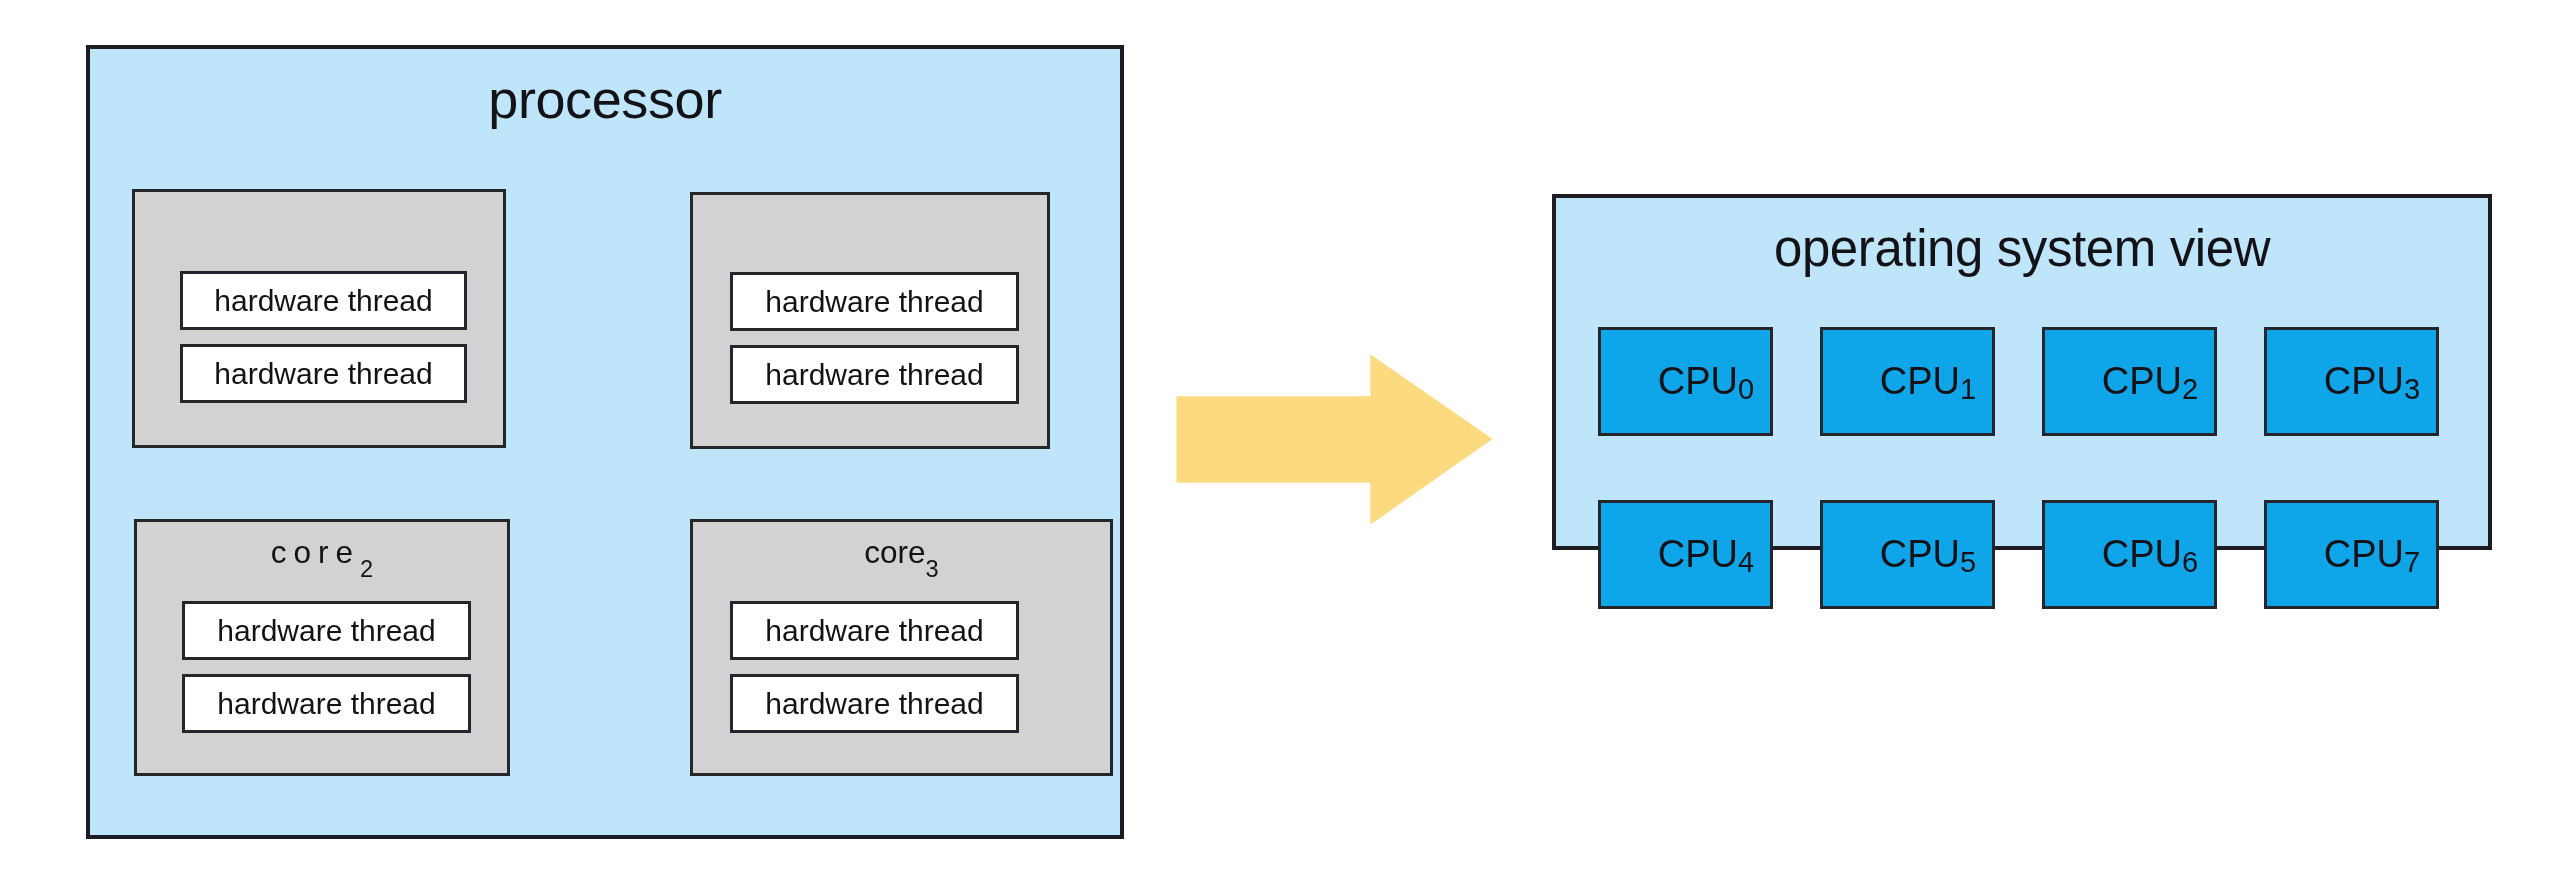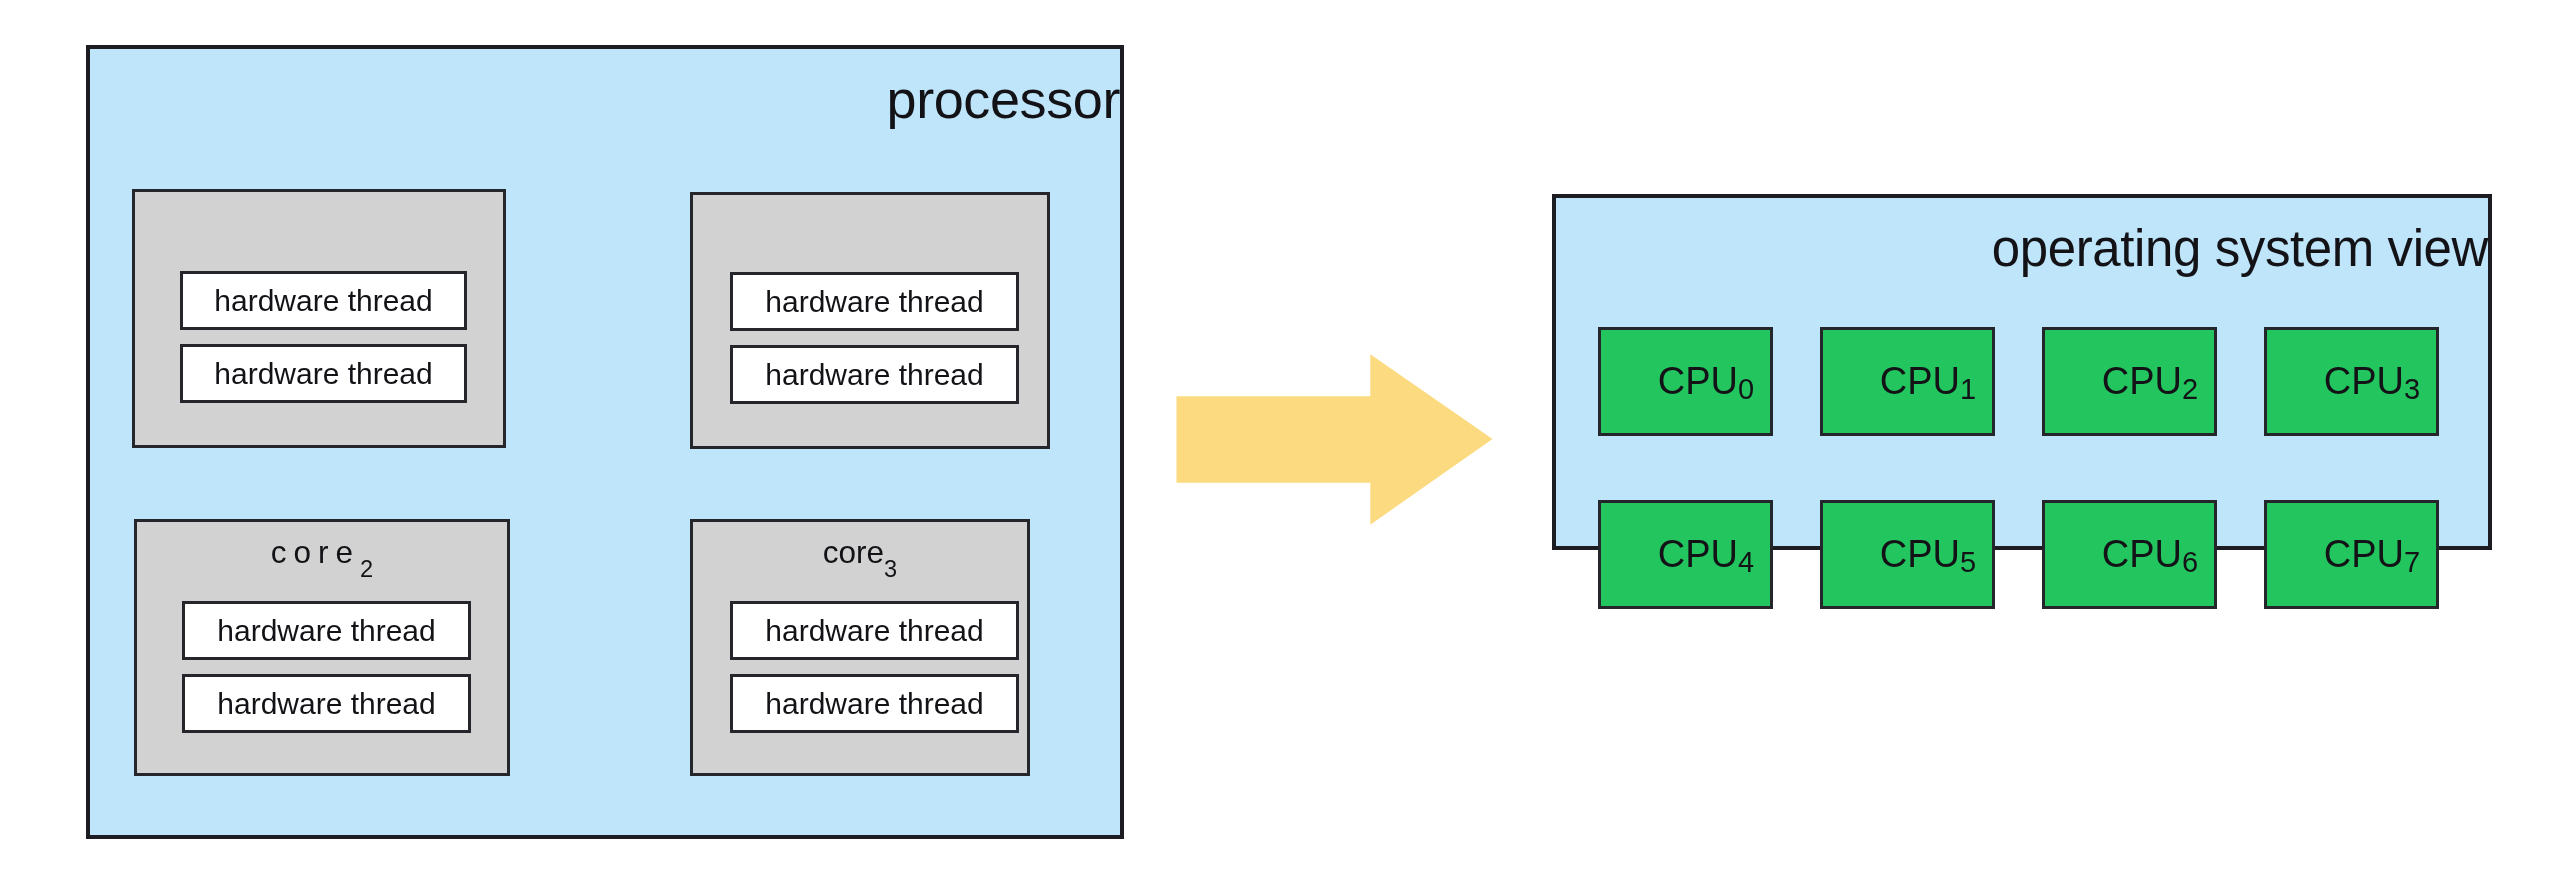--- a/index.html
+++ b/index.html
@@ -37,21 +37,21 @@
     left: 1552px;
     top: 194px;
     width: 940px;
     height: 356px;
   }
 
   .panel-title {
     position: absolute;
     left: 0;
     width: 100%;
-    text-align: right;
+    text-align: center;
     color: #131317;
     font-weight: 400;
     white-space: nowrap;
   }
   #processor-title {
     top: 19px;
     font-size: 54px;
     letter-spacing: -0.4px;
   }
   #osview-title {
@@ -105,21 +105,21 @@
     position: absolute;
     left: 1176px;
     top: 350px;
     width: 317px;
     height: 179px;
   }
 
   
   .cpu-box {
     position: absolute;
-    background: #22c55e;
+    background: #0ea5e9;
     border: 3.5px solid #25252c;
     box-sizing: border-box;
     display: flex;
     align-items: center;
     justify-content: center;
     font-size: 38px;
     color: #131317;
     white-space: nowrap;
     padding-left: 41px;
   }
@@ -150,21 +150,21 @@
     </div>
 
     <div class="core-box" style="left:44px; top:470px; width:376px; height:257px;">
       <div class="core-label" style="top:12.2px;">
         <span class="gap">core</span><span class="sub">2</span>
       </div>
       <div class="hw-thread" style="left:45px; top:79px; width:289px; height:59px;">hardware thread</div>
       <div class="hw-thread" style="left:45px; top:152px; width:289px; height:59px;">hardware thread</div>
     </div>
 
-    <div class="core-box" style="left:600px; top:470px; width:340px; height:257px;">
+    <div class="core-box" style="left:600px; top:470px; width:423px; height:257px;">
       <div class="core-label" style="top:12.2px;">
         <span>core</span><span class="sub">3</span>
       </div>
       <div class="hw-thread" style="left:37px; top:79px; width:289px; height:59px;">hardware thread</div>
       <div class="hw-thread" style="left:37px; top:152px; width:289px; height:59px;">hardware thread</div>
     </div>
 
   </div>
 
   <svg id="arrow" viewBox="0 0 362 205">

